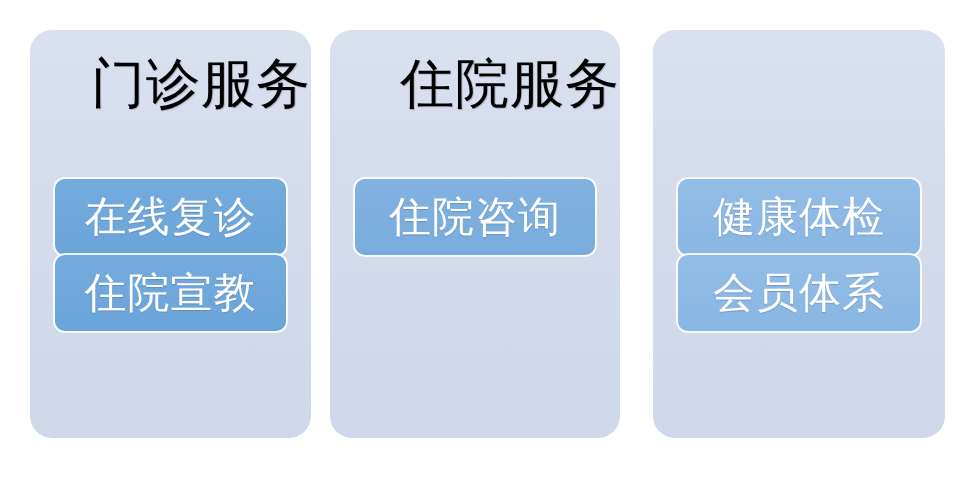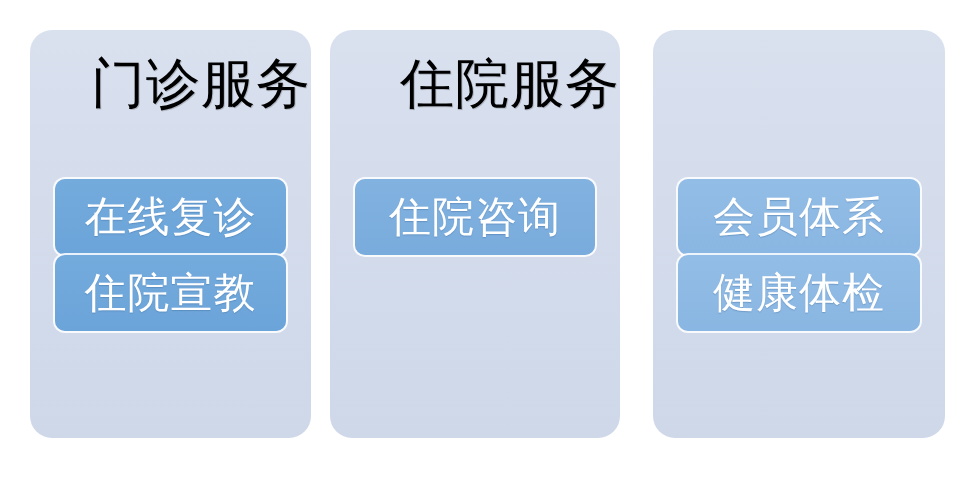--- a/index.html
+++ b/index.html
@@ -99,18 +99,18 @@
 
   <div class="card card-2">
     <div class="card-title">住院服务</div>
     <div class="btn-stack">
       <div class="btn btn-c2">住院咨询</div>
     </div>
   </div>
 
   <div class="card card-3">
     <div class="btn-stack">
+      <div class="btn btn-c3">健康体检</div>
       <div class="btn btn-c3">会员体系</div>
-      <div class="btn btn-c3">健康体检</div>
     </div>
   </div>
 
 </div>
 
 </body></html>

